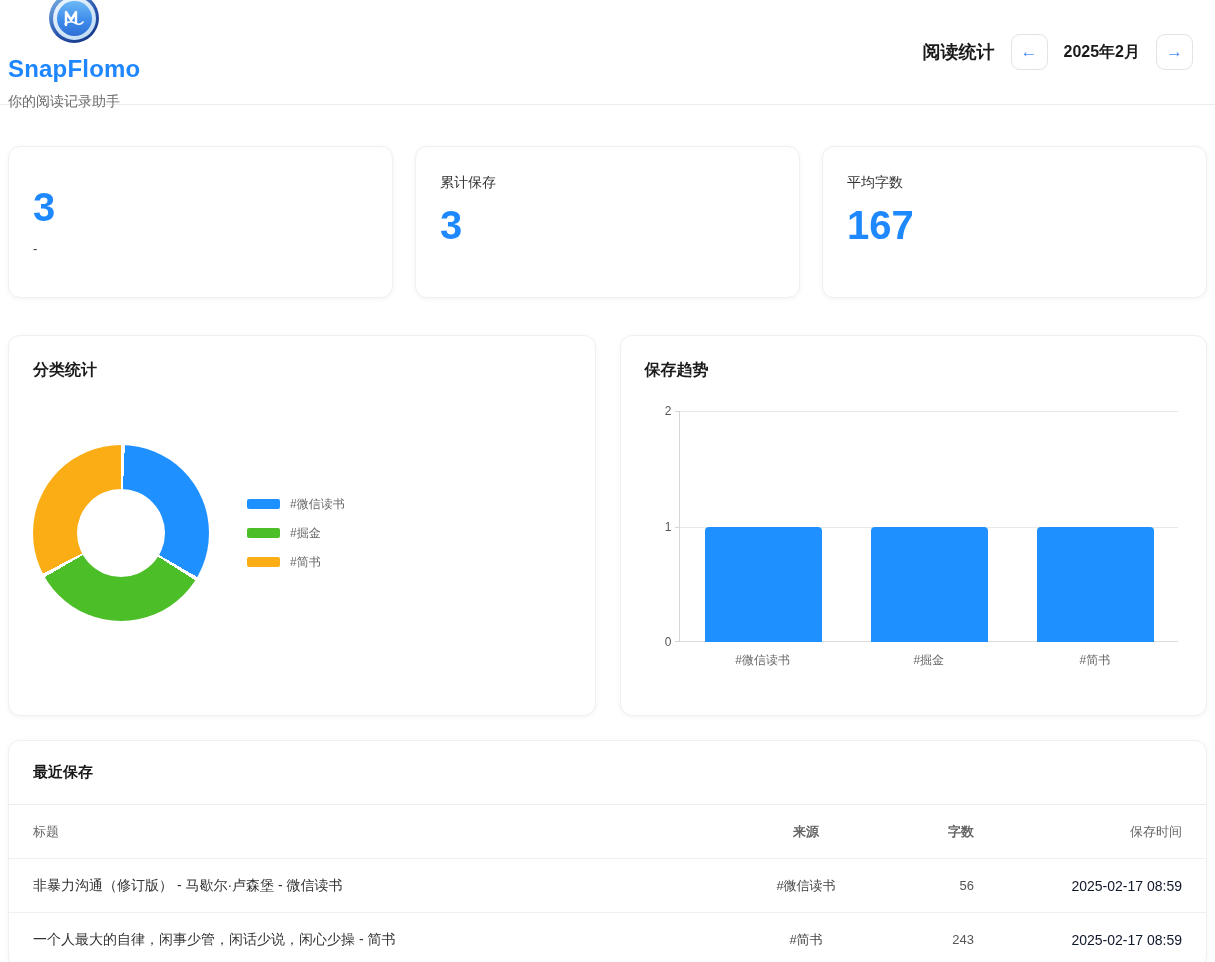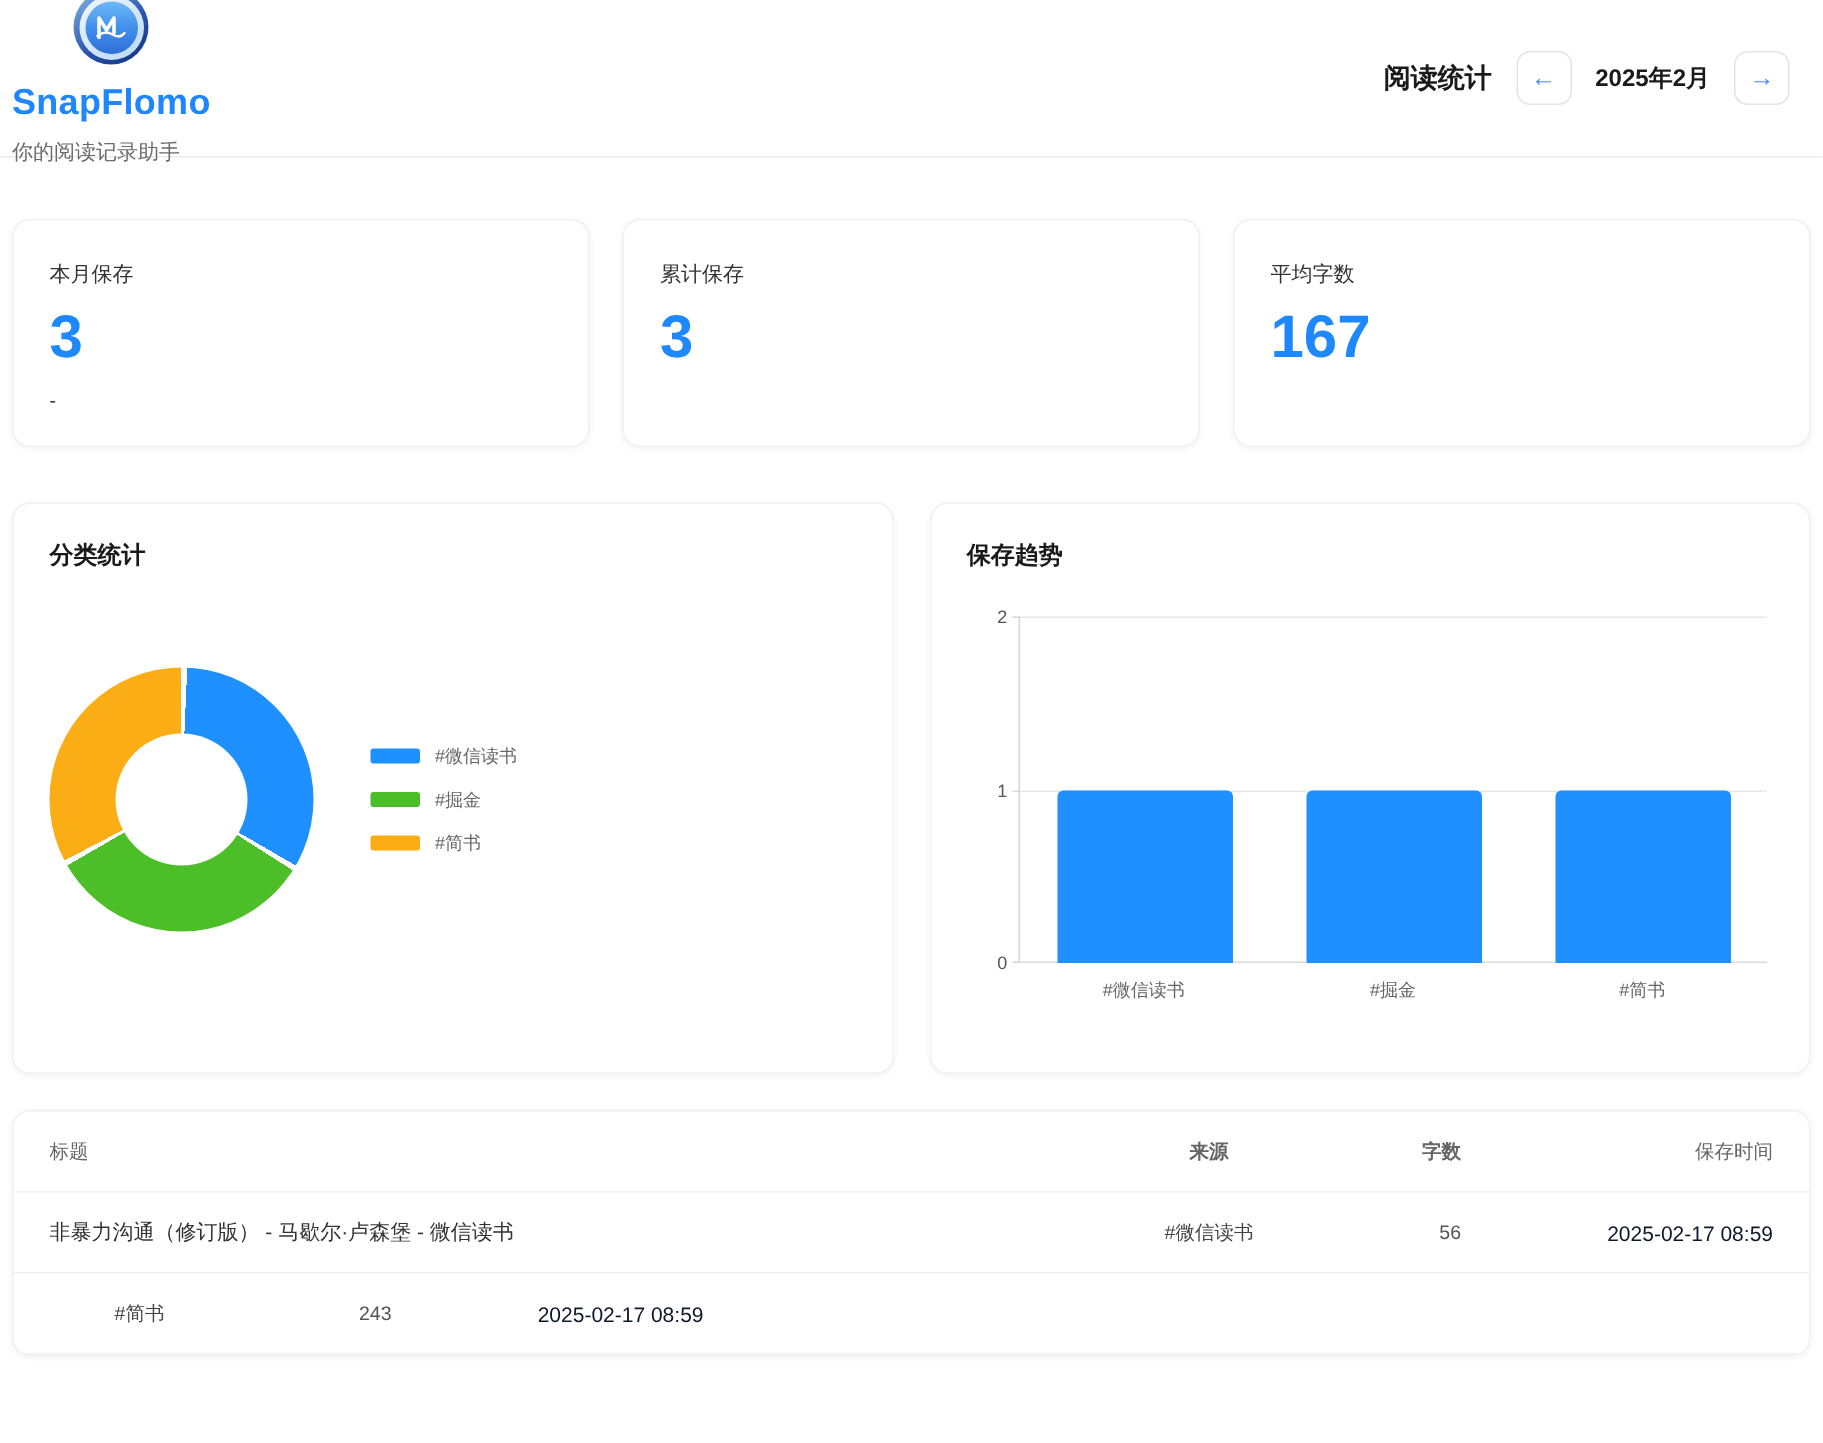--- a/index.html
+++ b/index.html
@@ -112,21 +112,20 @@
     <button class="nav-btn">
       <span>→</span>
     </button>
   </div>
 </div>
 
 <div class="main">
 
   <div class="stats-row">
     <div class="card stat-card">
-      <div class="stat-label">本月保存</div>
       <div class="stat-value">3</div>
       <div class="stat-sub">-</div>
     </div>
     <div class="card stat-card">
       <div class="stat-label">累计保存</div>
       <div class="stat-value">3</div>
       <div class="stat-sub"></div>
     </div>
     <div class="card stat-card">
       <div class="stat-label">平均字数</div>
@@ -180,32 +179,34 @@
         <div class="xlabels">
           <div class="xlabel">#微信读书</div>
           <div class="xlabel">#掘金</div>
           <div class="xlabel">#简书</div>
         </div>
       </div>
     </div>
   </div>
 
   <div class="card table-card">
+    <div class="table-title">最近保存</div>
     <div class="t-row t-head">
       <div class="col-title">标题</div>
       <div class="col-source">来源</div>
       <div class="col-words">字数</div>
       <div class="col-time">保存时间</div>
     </div>
     <div class="t-row">
       <div class="col-title">非暴力沟通（修订版） - 马歇尔·卢森堡 - 微信读书</div>
       <div class="col-source">#微信读书</div>
       <div class="col-words">56</div>
       <div class="col-time">2025-02-17 08:59</div>
     </div>
     <div class="t-row">
+      <div class="col-title">一个人最大的自律，闲事少管，闲话少说，闲心少操 - 简书</div>
       <div class="col-source">#简书</div>
       <div class="col-words">243</div>
       <div class="col-time">2025-02-17 08:59</div>
     </div>
   </div>
 
 </div>
 
 </body></html>

